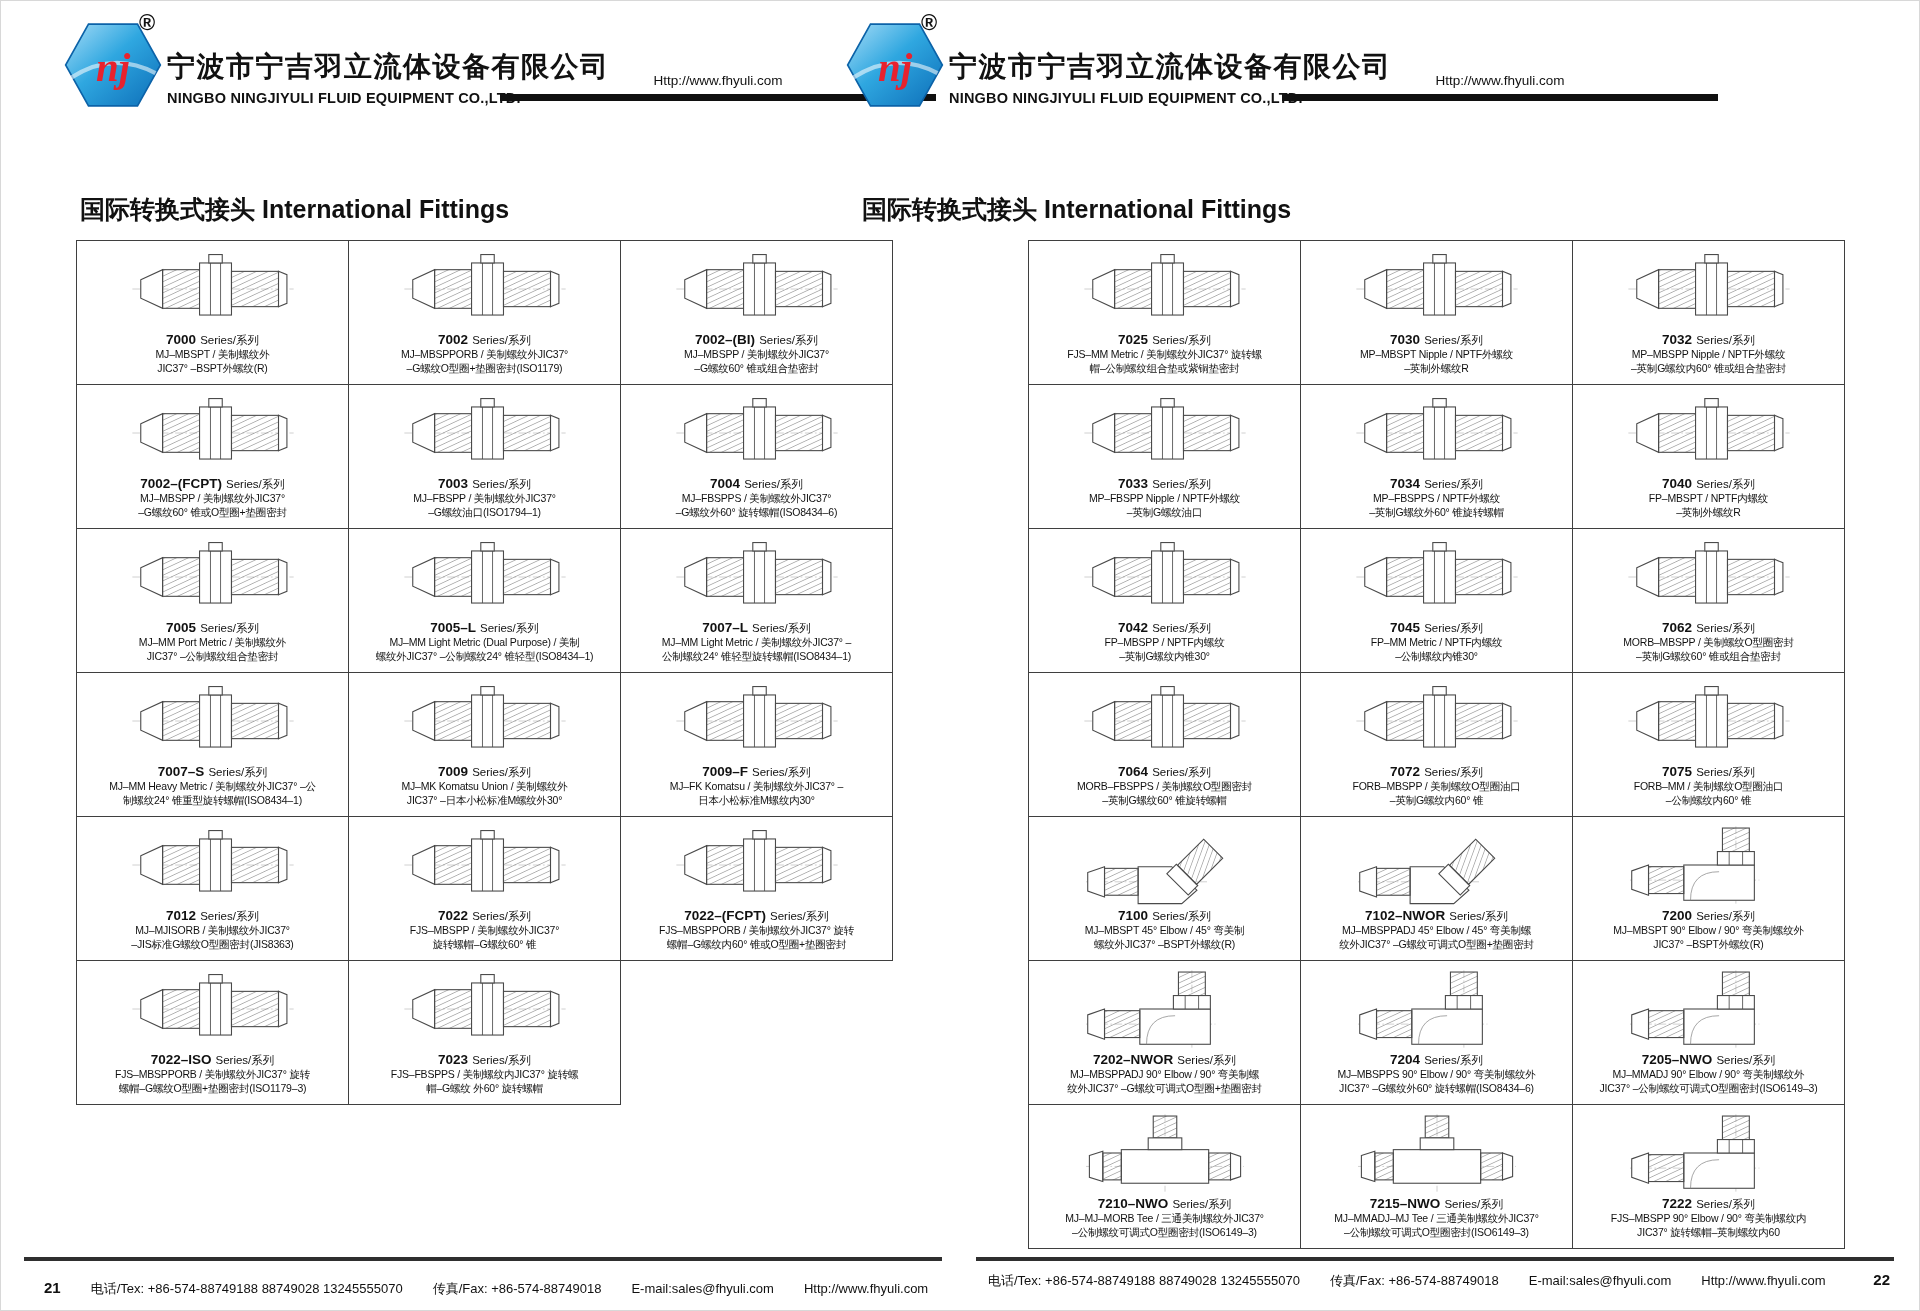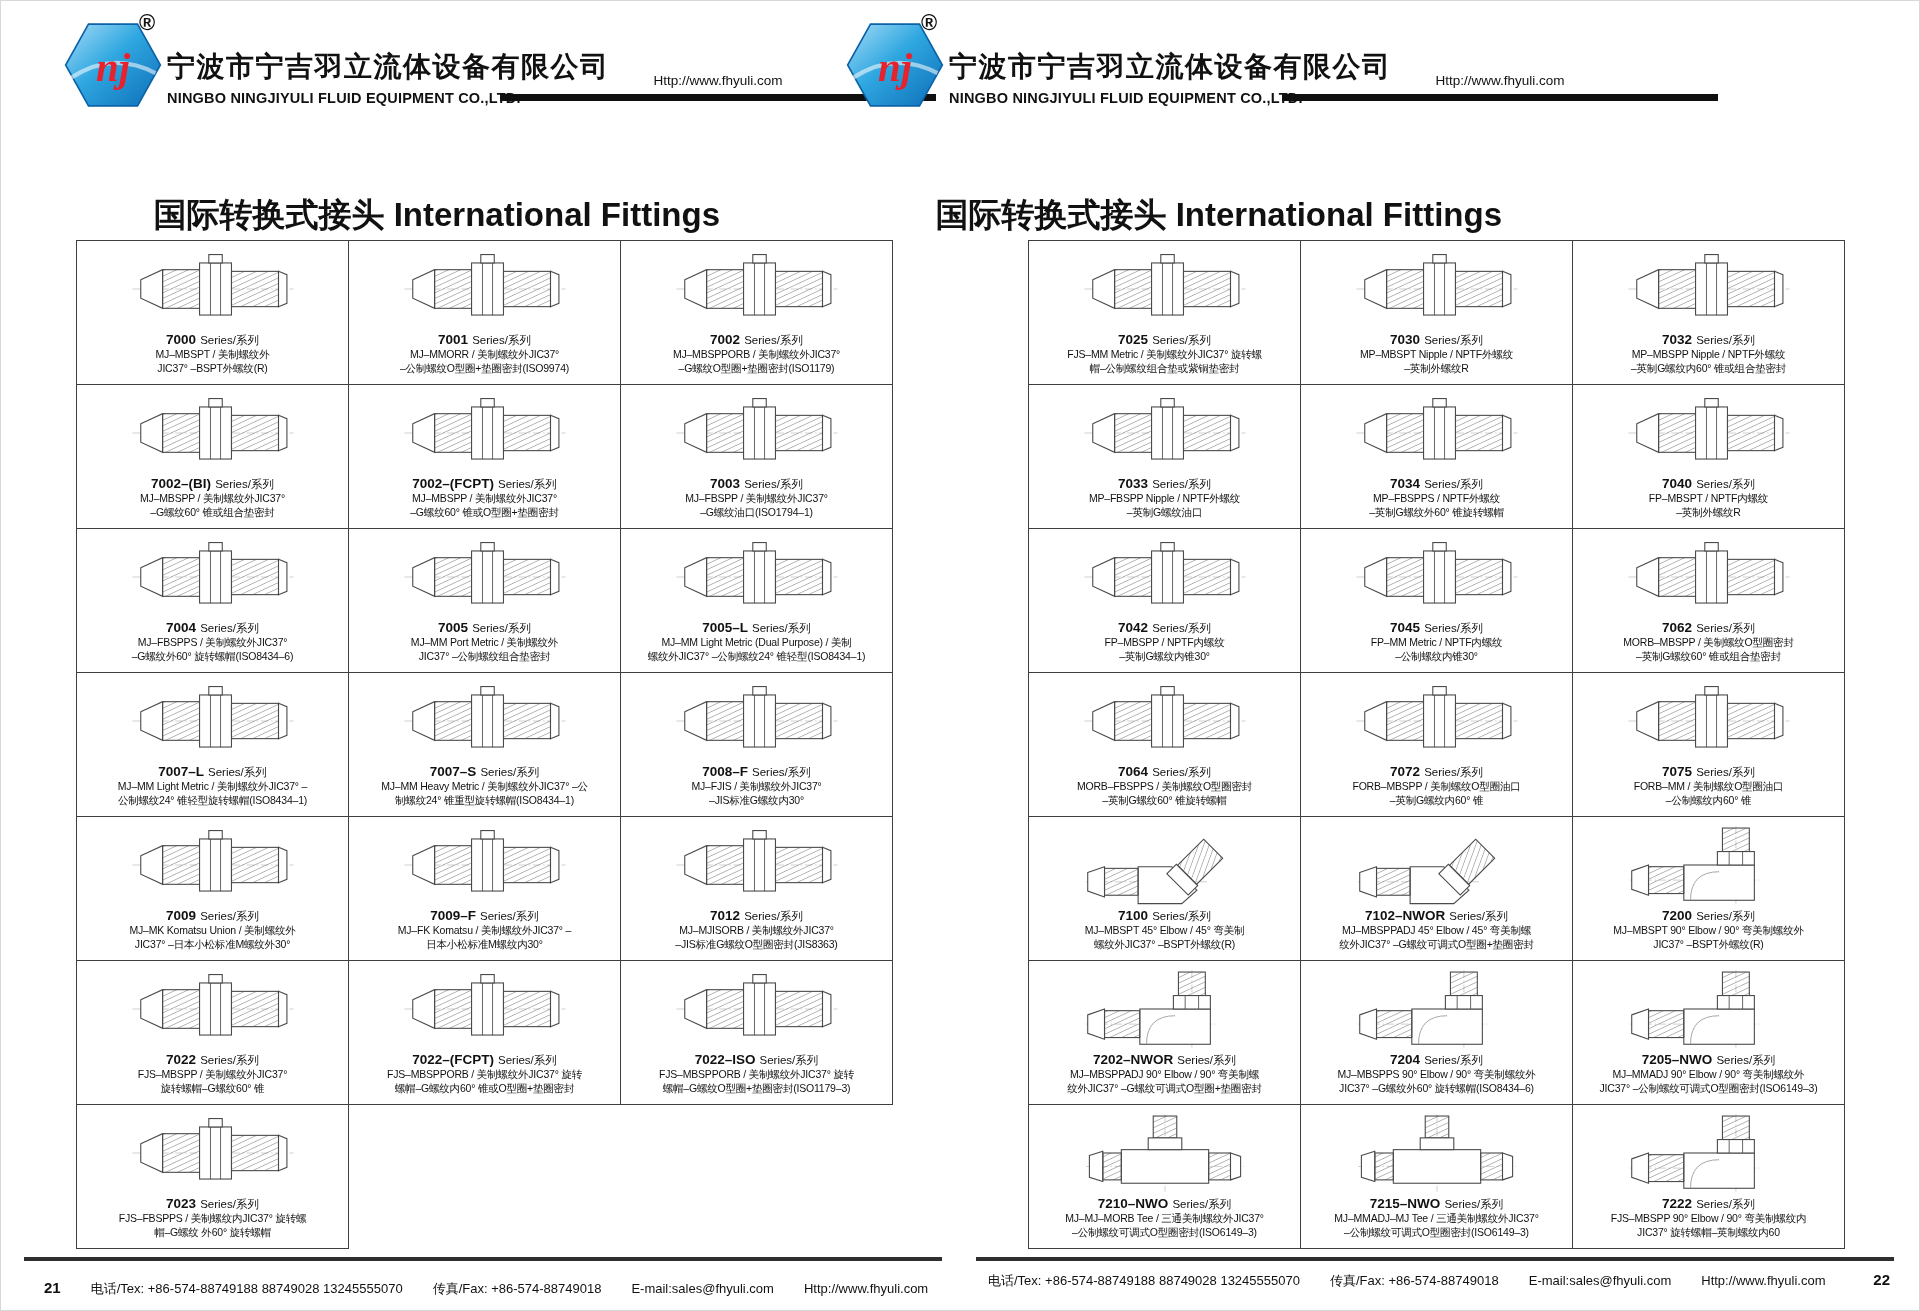--- a/index.html
+++ b/index.html
@@ -17,22 +17,22 @@
   .logo-wrap{position:absolute;top:16px;left:calc(64px + var(--hshift));width:98px;height:98px;}
   .logo-wrap svg{width:98px;height:98px;display:block;}
   .reg-mark{position:absolute;top:10px;left:calc(139px + var(--hshift));font-size:22px;font-weight:bold;}
   .company{position:absolute;top:48px;left:calc(167px + var(--hshift));}
   .company-cn{font-size:28px;font-weight:bold;letter-spacing:1.5px;white-space:nowrap;}
   .company-en{font-size:14.5px;font-weight:bold;margin-top:4px;letter-spacing:0.2px;white-space:nowrap;}
   .site-top{position:absolute;top:73px;left:calc(500px + var(--hshift));width:436px;text-align:center;font-size:13.5px;}
   .hdr-bar{position:absolute;top:94px;left:calc(500px + var(--hshift));width:436px;height:7px;background:#101010;}
 
   
-  .page-title{position:absolute;top:193px;left:calc(80px + var(--hshift));width:640px;text-align:right;
-    font-size:33px;font-weight:bold;white-space:nowrap;}
+  .page-title{position:absolute;top:193px;left:calc(80px + var(--hshift));width:640px;text-align:left;
+    font-size:25px;font-weight:bold;white-space:nowrap;}
 
   
   .grid{position:absolute;top:240px;left:76px;display:grid;grid-template-columns:repeat(3,272px);
     border-top:1.5px solid #3f3f3f;border-left:1.5px solid #3f3f3f;background:#fff;}
   .cell{width:272px;height:144px;box-sizing:border-box;border-right:1.5px solid #3f3f3f;border-bottom:1.5px solid #3f3f3f;
     display:flex;flex-direction:column;align-items:center;overflow:hidden;}
   .draw{width:186px;height:84px;margin-top:6px;flex:0 0 auto;}
   .code-line{margin-top:1px;font-size:11.5px;white-space:nowrap;}
   .code{font-size:13.5px;font-weight:bold;margin-right:4px;}
   .desc{font-size:10.5px;line-height:1.3;white-space:nowrap;text-align:center;letter-spacing:-0.2px;}
@@ -150,30 +150,20 @@
       <span class="code">7000</span><span>Series/系列</span>
     </div>
     <div class="desc">MJ–MBSPT / 美制螺纹外</div>
     <div class="desc">JIC37° –BSPT外螺纹(R)</div>
   </div>
         <div class="cell">
     <svg class="draw" viewBox="0 0 200 100">
             <use href="#sym-straight"></use>
           </svg>
     <div class="code-line">
-      <span class="code">7001</span><span>Series/系列</span>
-    </div>
-    <div class="desc">MJ–MMORR / 美制螺纹外JIC37°</div>
-    <div class="desc">–公制螺纹O型圈+垫圈密封(ISO9974)</div>
-  </div>
-        <div class="cell">
-    <svg class="draw" viewBox="0 0 200 100">
-            <use href="#sym-straight"></use>
-          </svg>
-    <div class="code-line">
       <span class="code">7002</span><span>Series/系列</span>
     </div>
     <div class="desc">MJ–MBSPPORB / 美制螺纹外JIC37°</div>
     <div class="desc">–G螺纹O型圈+垫圈密封(ISO1179)</div>
   </div>
         <div class="cell">
     <svg class="draw" viewBox="0 0 200 100">
             <use href="#sym-straight"></use>
           </svg>
     <div class="code-line">
@@ -244,30 +234,20 @@
   </div>
         <div class="cell">
     <svg class="draw" viewBox="0 0 200 100">
             <use href="#sym-straight"></use>
           </svg>
     <div class="code-line">
       <span class="code">7007–S</span><span>Series/系列</span>
     </div>
     <div class="desc">MJ–MM Heavy Metric / 美制螺纹外JIC37° –公</div>
     <div class="desc">制螺纹24° 锥重型旋转螺帽(ISO8434–1)</div>
-  </div>
-        <div class="cell">
-    <svg class="draw" viewBox="0 0 200 100">
-            <use href="#sym-straight"></use>
-          </svg>
-    <div class="code-line">
-      <span class="code">7008–F</span><span>Series/系列</span>
-    </div>
-    <div class="desc">MJ–FJIS / 美制螺纹外JIC37°</div>
-    <div class="desc">–JIS标准G螺纹内30°</div>
   </div>
         <div class="cell">
     <svg class="draw" viewBox="0 0 200 100">
             <use href="#sym-straight"></use>
           </svg>
     <div class="code-line">
       <span class="code">7009</span><span>Series/系列</span>
     </div>
     <div class="desc">MJ–MK Komatsu Union / 美制螺纹外</div>
     <div class="desc">JIC37° –日本小松标准M螺纹外30°</div>

